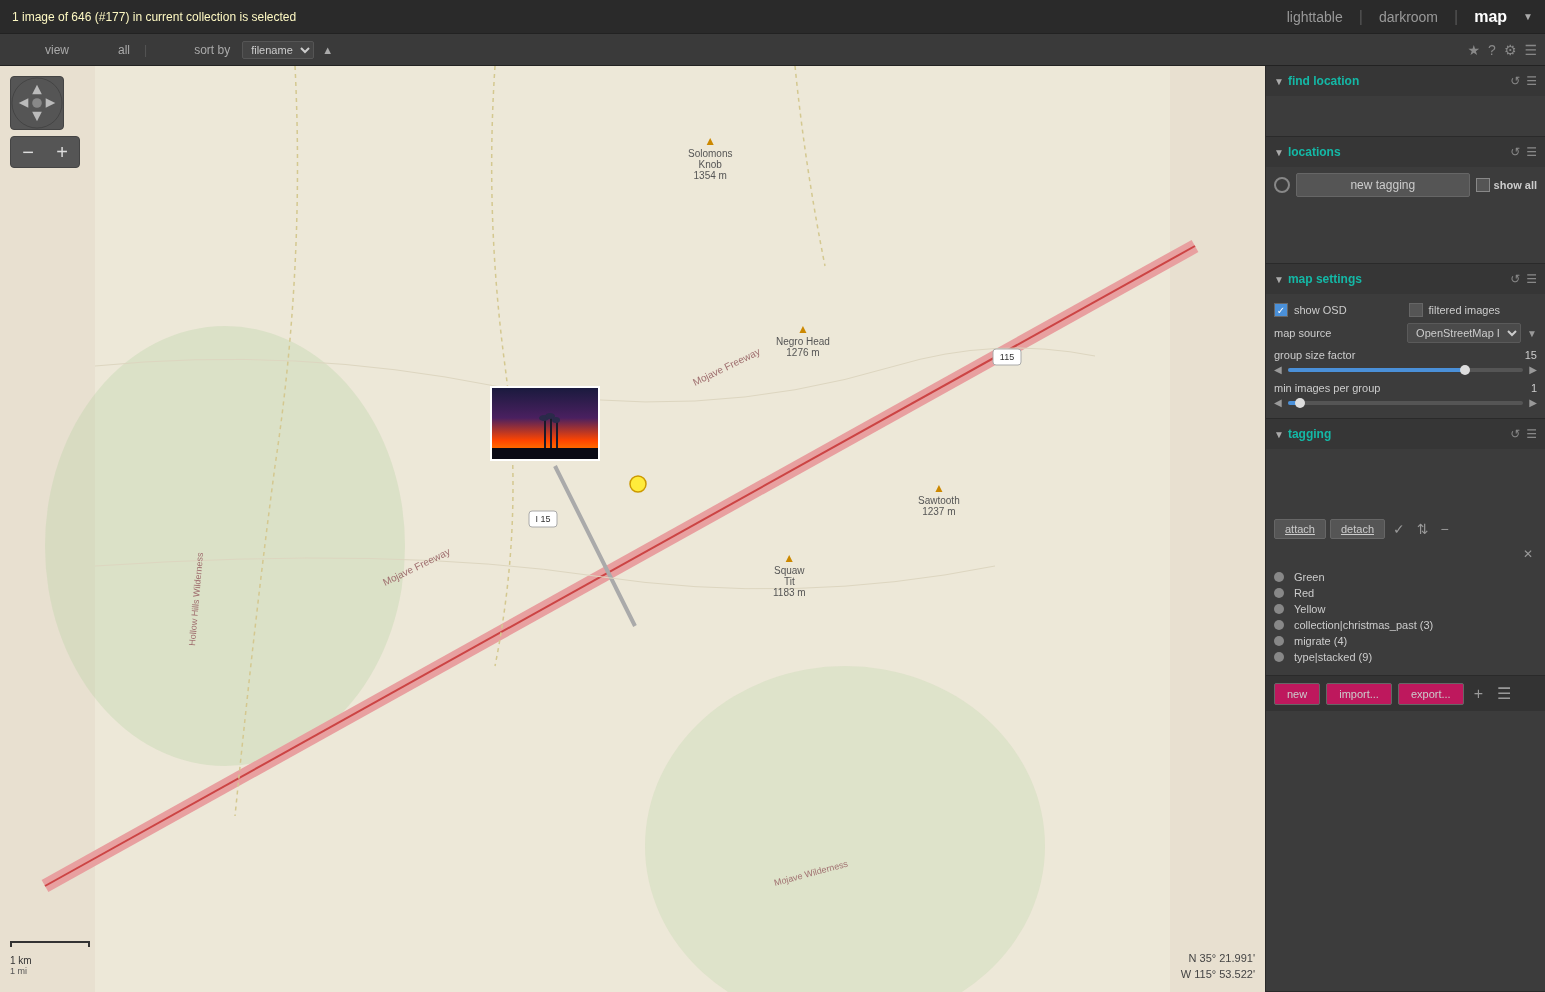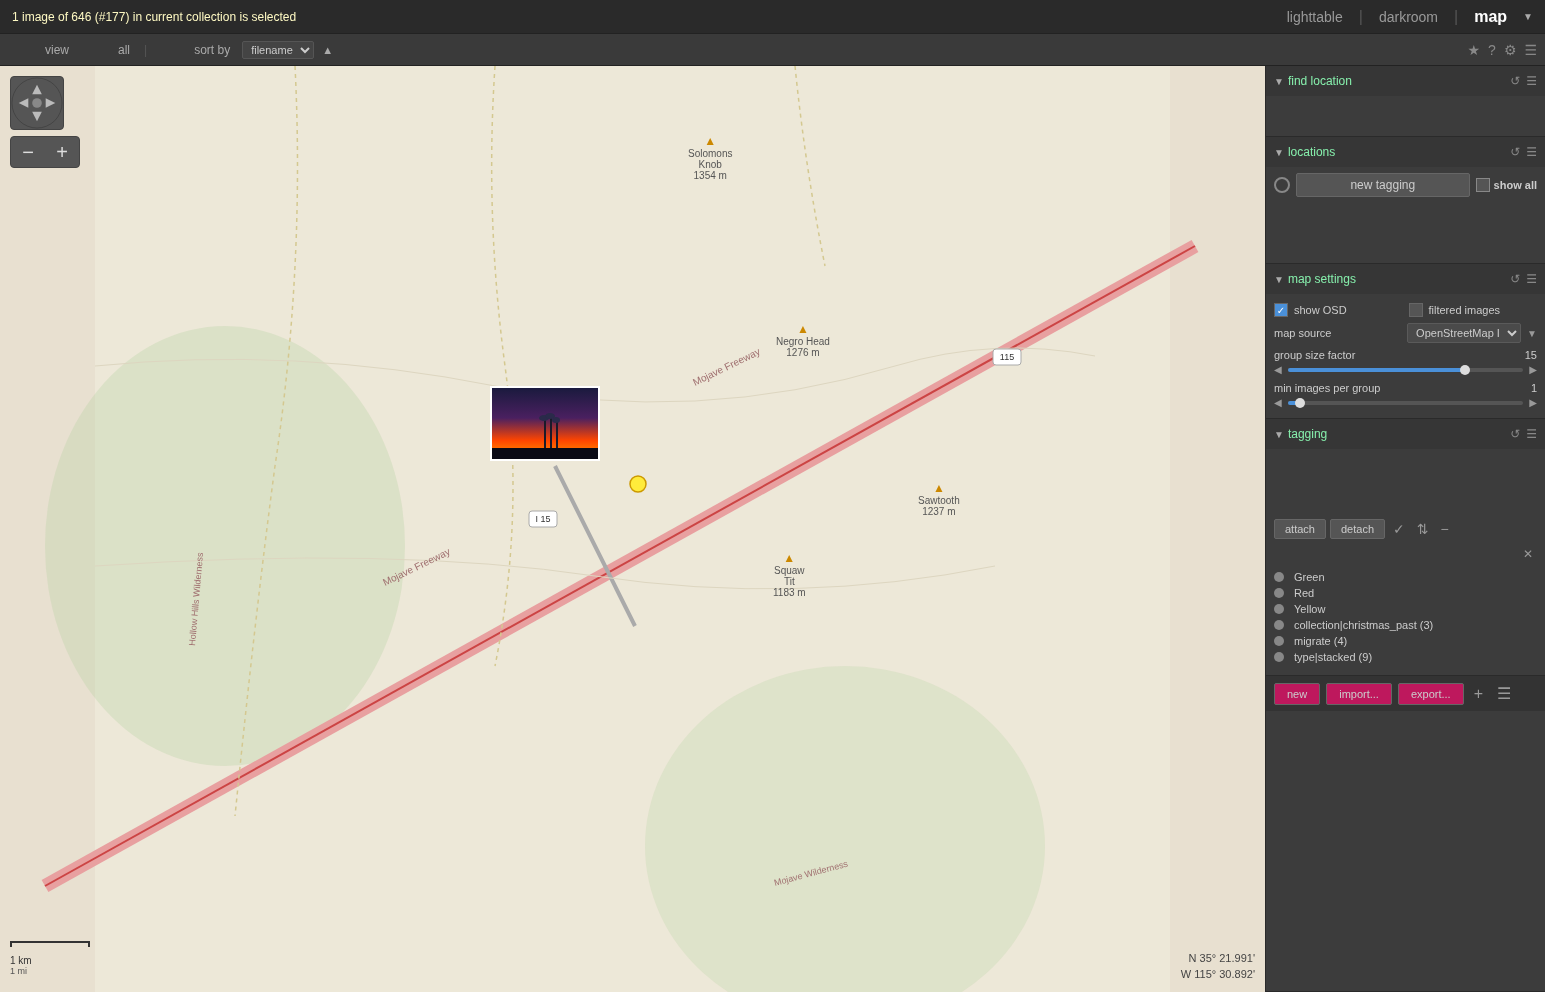--- a/index.html
+++ b/index.html
@@ -174,23 +174,23 @@
       background: #363636;
       cursor: pointer;
       min-height: 30px;
     }
     .section-header .collapse-arrow {
       color: #aaa;
       margin-right: 4px;
       font-size: 10px;
     }
     .section-header .section-title {
-      color: #86efac;
+      color: #14b8a6;
       font-size: 12px;
-      font-weight: normal;
+      font-weight: bold;
       flex: 1;
     }
     .section-header .section-icons {
       display: flex;
       gap: 6px;
       align-items: center;
       color: #888;
     }
 
     
@@ -321,20 +321,21 @@
       padding: 4px 0;
     }
     .tag-btn {
       background: #555;
       border: 1px solid #666;
       color: #ccc;
       font-size: 11px;
       padding: 3px 10px;
       cursor: pointer;
       border-radius: 2px;
+      text-decoration: underline;
     }
     .tag-icon-btn {
       background: transparent;
       border: none;
       color: #999;
       font-size: 14px;
       cursor: pointer;
       padding: 2px 4px;
     }
     .close-tag-btn {
@@ -544,21 +545,21 @@
     <div id="scale-bar">
       <div id="scale-bar-line"></div>
       <div style="display:flex;justify-content:space-between;width:80px;margin-top:8px;">
         <span>1 km</span>
       </div>
       <div style="font-size:9px;color:#555;">1 mi</div>
     </div>
 
     <div id="coords">
       <div>N 35° 21.991'</div>
-      <div>W 115° 30.892'</div>
+      <div>W 115° 53.522'</div>
     </div>
   </div>
 
   <div id="right-panel">
 
     <div class="panel-section">
       <div class="section-header">
         <span class="collapse-arrow">▼</span>
         <span class="section-title">find location</span>
         <div class="section-icons">

